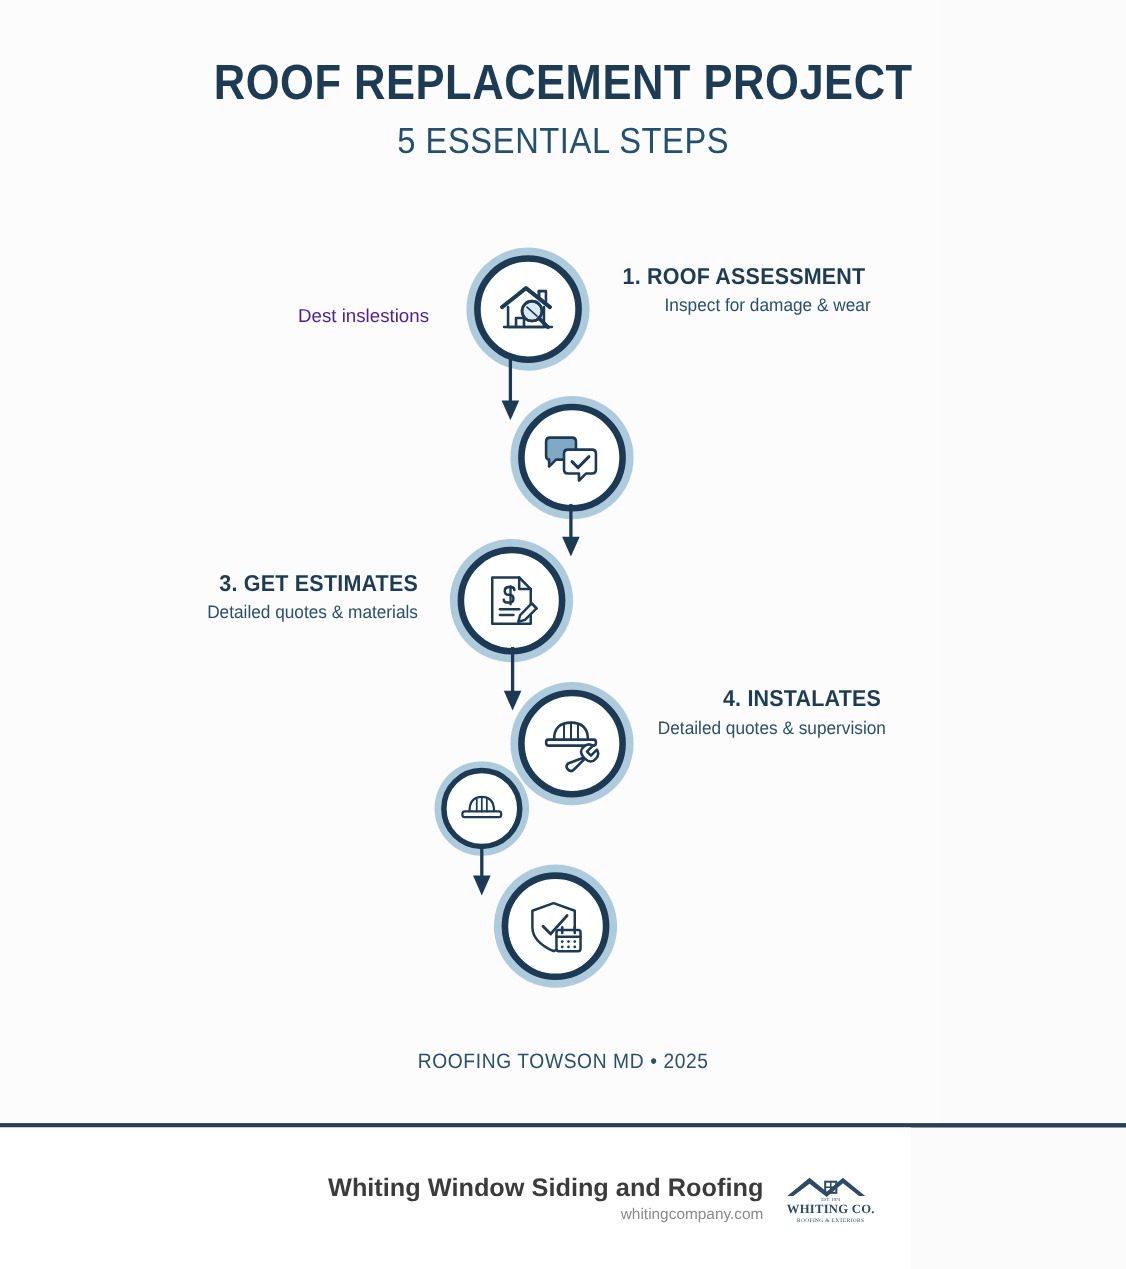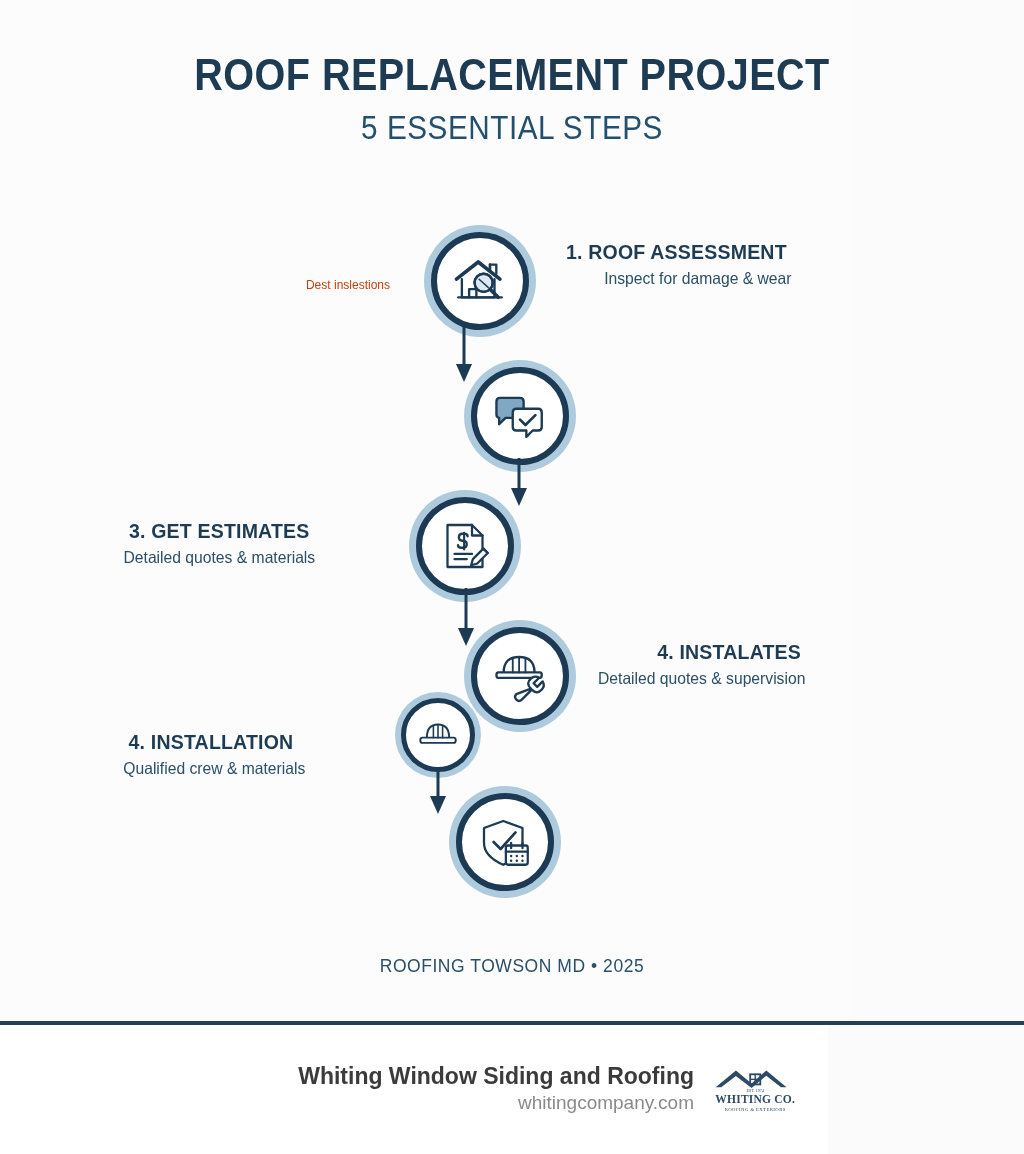--- a/index.html
+++ b/index.html
@@ -90,21 +90,21 @@
   .node.small .ring-inner { left: 6px; top: 6px; width: 74px; height: 74px; border-width: 5px; }
 
   
   .conn {
     position: absolute;
     z-index: 1;
   }
 
   
   .step-text { position: absolute; }
-  .step-text.left { }
+  .step-text.left { text-align: right; }
   .step-text.right { text-align: right; }
   .step-title {
     font-family: "Liberation Sans Narrow", "Liberation Sans", sans-serif;
     font-weight: bold;
     font-size: 21px;
     color: #1d3c54;
     letter-spacing: 0.2px;
     line-height: 1.1;
     transform: scaleX(0.93);
     transform-origin: left center;
@@ -120,22 +120,22 @@
     margin-top: 6px;
     transform: scaleX(0.95);
     transform-origin: left center;
     white-space: nowrap;
   }
   .step-text.left .step-desc { transform-origin: right center; }
 
   .side-note {
     position: absolute;
     font-family: "Liberation Sans Narrow", "Liberation Sans", sans-serif;
-    font-size: 12px;
-    color: #c2410c;
+    font-size: 17px;
+    color: #4c1d95;
     white-space: nowrap;
     text-align: right;
   }
 
   
   .info-footer {
     position: absolute;
     left: 0;
     top: 955px;
     width: 1024px;
@@ -177,21 +177,21 @@
     font-family: "Liberation Sans", sans-serif;
     font-weight: bold;
     font-size: 23px;
     color: #3b3b3b;
     line-height: 1.15;
     white-space: nowrap;
   }
   .brand-url {
     font-family: "Liberation Sans", sans-serif;
     font-weight: normal;
-    font-size: 19px;
+    font-size: 14px;
     color: #8a8a8a;
     line-height: 1.2;
     margin-top: 2px;
     white-space: nowrap;
   }
   .brand-logo { width: 92px; height: 56px; }
 </style>
 </head>
 <body>
 
@@ -279,39 +279,35 @@
     <svg class="glyph" width="58" height="58" viewBox="0 0 64 64" fill="none" stroke="#1c3a54" stroke-width="2.6" stroke-linecap="round" stroke-linejoin="round">
       <path d="M14 28 Q14 11 31 11 Q48 11 48 28" fill="#ffffff"></path>
       <path d="M8 28 L54 28 Q56 28 56 31 Q56 34 54 34 L8 34 Q6 34 6 31 Q6 28 8 28 Z" fill="#ffffff"></path>
       <path d="M24 13 L24 28" stroke-width="2"></path>
       <path d="M31 11 L31 28" stroke-width="2"></path>
       <path d="M38 13 L38 28" stroke-width="2"></path>
       <path d="M44 46 Q38 40 44 35 Q48 31 53 34 L47 40 L51 44 L57 38 Q60 43 56 47 Q51 53 45 47
                L34 58 Q31 61 28 58 Q25 55 28 52 Z" fill="#ffffff"></path>
     </svg>
   </div>
-  <div class="step-text right" style="left:598px; top:640px;">
+  <div class="step-text right" style="left:598px; top:624px;">
     <div class="step-title">4. INSTALATES</div>
     <div class="step-desc">Detailed quotes &amp; supervision</div>
   </div>
 
   <div class="node small" style="left:395px; top:692px;">
     <div class="ring-outer"></div>
     <div class="ring-inner"></div>
     <svg class="glyph" width="42" height="42" viewBox="0 0 64 64" fill="none" stroke="#1c3a54" stroke-width="3" stroke-linecap="round" stroke-linejoin="round">
       <path d="M15 36 Q15 16 32 16 Q49 16 49 36" fill="#ffffff"></path>
       <path d="M8 36 L56 36 Q59 36 59 40 Q59 44 56 44 L8 44 Q5 44 5 40 Q5 36 8 36 Z" fill="#ffffff"></path>
       <path d="M25 18 L25 36" stroke-width="2.4"></path>
       <path d="M32 16 L32 36" stroke-width="2.4"></path>
       <path d="M39 18 L39 36" stroke-width="2.4"></path>
     </svg>
-  </div>
-  <div class="step-text left" style="left:110px; top:730px; width:265px;">
-    <div class="step-title">4. INSTALLATION</div>
-    <div class="step-desc">Qualified crew &amp; materials</div>
   </div>
 
   <div class="node big" style="left:449px; top:786px;">
     <div class="ring-outer"></div>
     <div class="ring-inner"></div>
     <svg class="glyph" width="56" height="56" viewBox="0 0 64 64" fill="none" stroke="#1c3a54" stroke-width="2.6" stroke-linecap="round" stroke-linejoin="round">
       <path d="M30 8 L52 16 L52 33 Q52 48 30 58 Q8 48 8 33 L8 16 Z" fill="#ffffff"></path>
       <path d="M19 32 L27 40 L44 21" stroke-width="3"></path>
       <rect x="33" y="36" width="25" height="22" rx="2.5" fill="#ffffff"></rect>
       <path d="M33 43 L58 43"></path>

